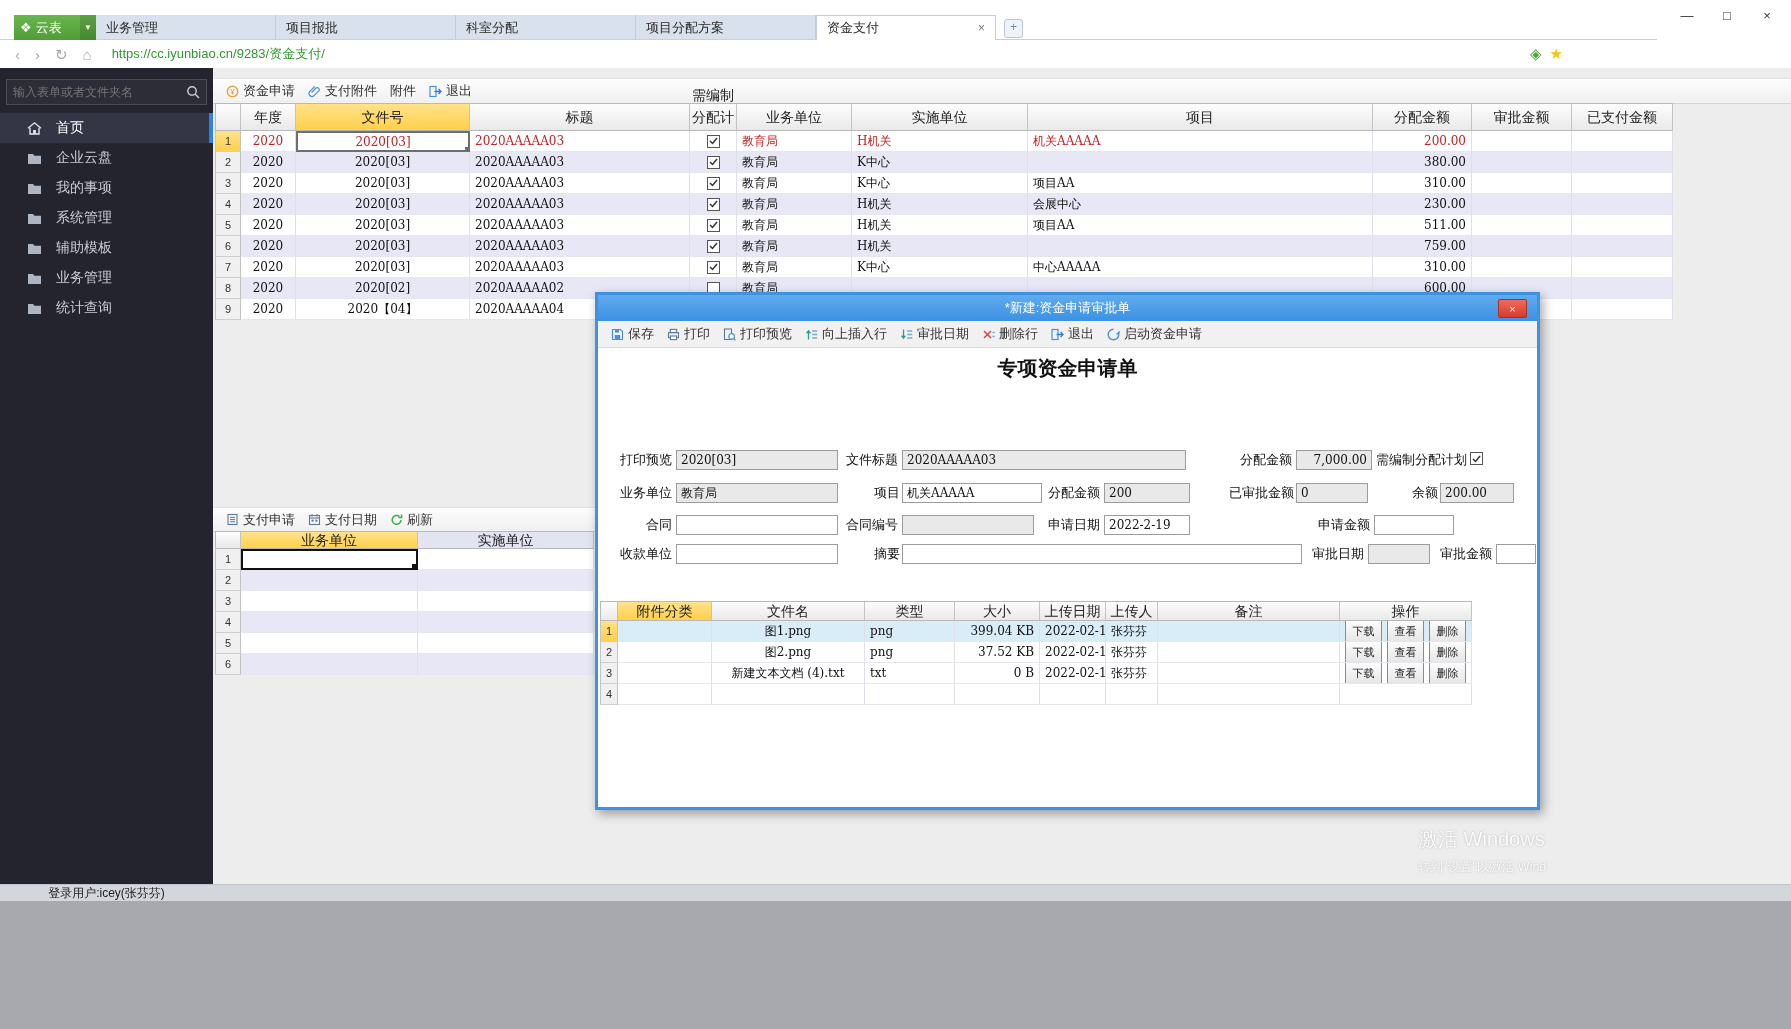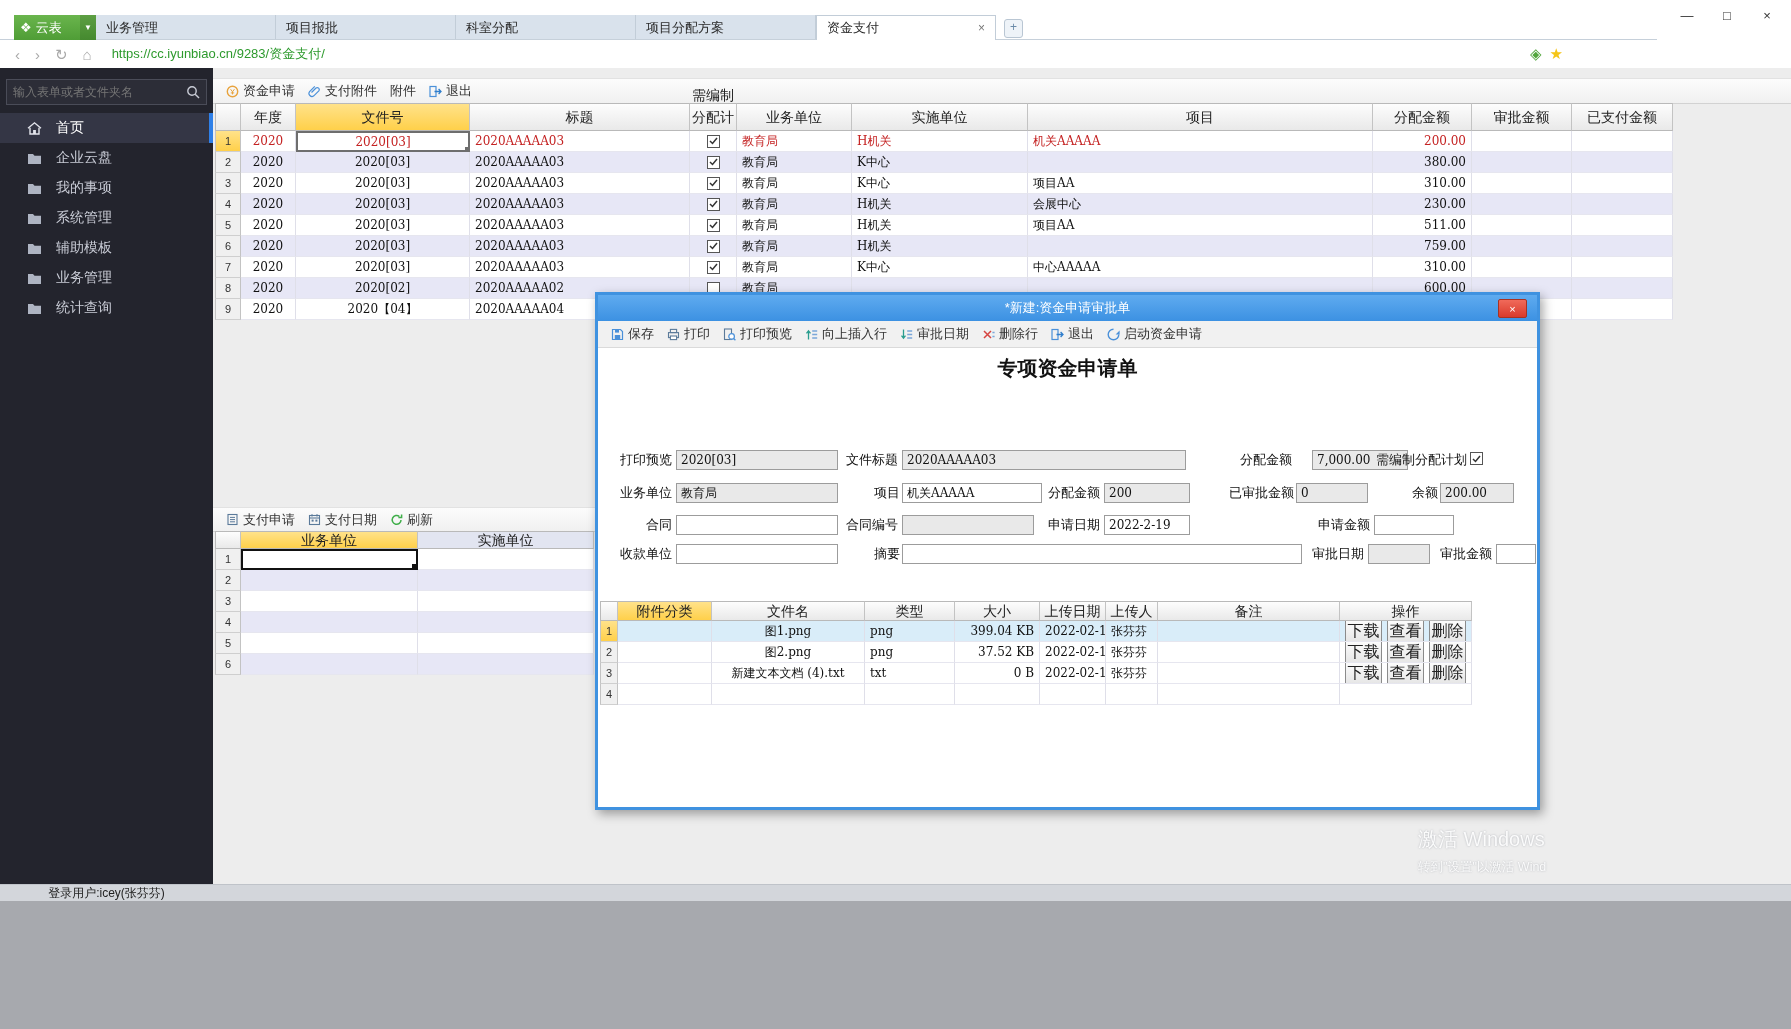--- a/index.html
+++ b/index.html
@@ -78,21 +78,21 @@
   .flabel{position:absolute;height:20px;line-height:20px;font-family:"DejaVu Serif",serif;font-size:13px;color:#111;text-align:right;white-space:nowrap}
   .finput{position:absolute;height:20px;box-sizing:border-box;border:1px solid #9c9c9c;background:#fff;font-family:"DejaVu Serif",serif;font-size:12px;padding:0 4px;color:#111;outline:none}
   .finput.ro{background:#e9e9e9}
   .fcheck{position:absolute}
   #att-table{position:absolute;left:2px;top:306px}
   #att-table .hrow{height:20px}
   #att-table .grow{height:21px}
   .ac0{width:18px}.ac1{width:94px}.ac2{width:153px}.ac3{width:90px}.ac4{width:85px}.ac5{width:66px}.ac6{width:52px}.ac7{width:182px}.ac8{width:132px}
   .selrow .gcell{background:#d9edf9}
   .selrow .gcell.rownum{background:linear-gradient(#ffe28a,#ffd04a)}
-  .abtn{width:38px;height:29px;box-sizing:border-box;font-size:16px;border:1px solid #8b8b8b;background:linear-gradient(#ffffff,#e2e2e2);border-radius:0;display:flex;align-items:center;justify-content:center;color:#222;font-family:"Liberation Sans",sans-serif}
+  .abtn{width:38px;height:29px;box-sizing:border-box;font-size:11px;border:1px solid #8b8b8b;background:linear-gradient(#ffffff,#e2e2e2);border-radius:0;display:flex;align-items:center;justify-content:center;color:#222;font-family:"Liberation Sans",sans-serif}
   .acts{gap:5px;justify-content:center}
   
   #statusbar{position:absolute;left:0;top:884px;width:1791px;height:16px;background:#d3d6db;border-top:1px solid #bfc3c9;font-size:12px;color:#222;display:flex;align-items:center}
   #login{width:213px;text-align:center}
   #watermark{position:absolute;left:1418px;top:826px;color:rgba(255,255,255,.92);text-shadow:0 0 2px rgba(120,126,136,.55);z-index:25}
   #watermark .l1{font-size:20px}
   #watermark .l2{font-size:12.5px;margin-top:6px}
 </style>
 </head>
 <body>
@@ -580,21 +580,21 @@
         <span>启动资金申请</span>
       </span>
     </div>
   <div id="dlg-form-title">专项资金申请单</div>
 
   <span class="flabel" style="left:2px;top:155px;width:72px">打印预览</span>
   <input class="finput ro" style="left: 78px; top: 155px; width: 162px;" readonly="" value="2020[03]">
   <span class="flabel" style="left:242px;top:155px;width:58px">文件标题</span>
   <input class="finput ro" style="left: 304px; top: 155px; width: 284px;" readonly="" value="2020AAAAA03">
   <span class="flabel" style="left:640px;top:155px;width:54px">分配金额</span>
-  <input class="finput ro" style="left: 714px; top: 155px; width: 96px; text-align: left;" readonly="" value="7,000.00">
+  <input class="finput ro" style="left: 698px; top: 155px; width: 76px; text-align: right;" readonly="" value="7,000.00">
   <span class="flabel" style="left:778px;top:155px;width:88px">需编制分配计划</span>
   <span class="fcheck" style="left:872px;top:157px">
       <span class="cb">
         <svg width="9" height="8">
           <path d="M1 4 L3.5 6.5 8 1" fill="none" stroke="#333" stroke-width="1.5"></path>
         </svg>
       </span>
     </span>
 
   <span class="flabel" style="left:2px;top:188px;width:72px">业务单位</span>

